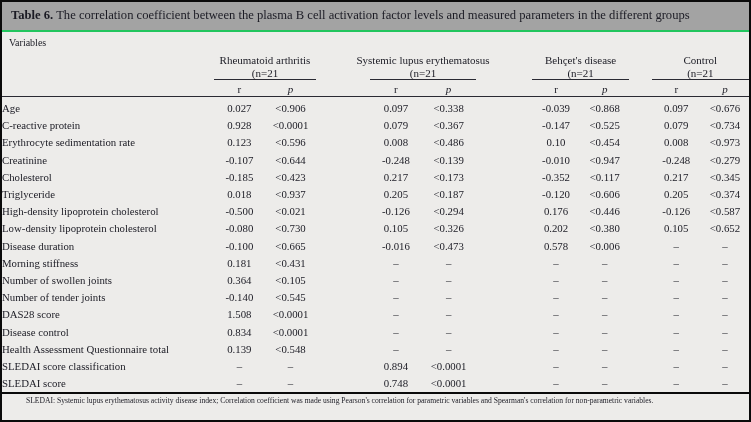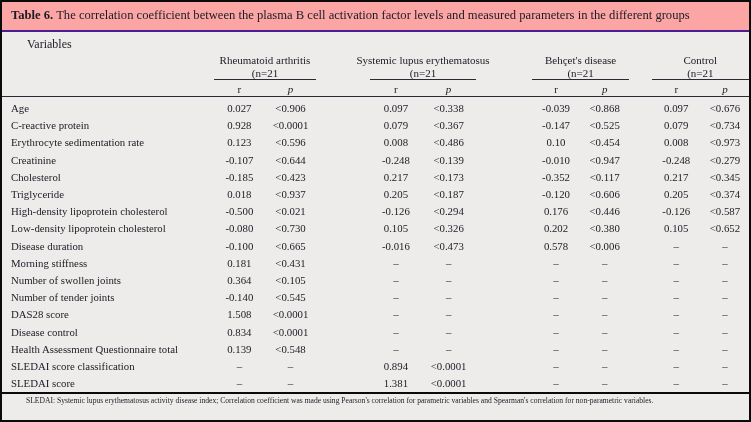--- a/index.html
+++ b/index.html
@@ -7,22 +7,22 @@
     width: 751px;
     height: 422px;
     box-sizing: border-box;
     border: 2px solid #0a0a0a;
     background: #edecea;
     font-family: "Liberation Serif", serif;
     color: #1b1b24;
     overflow: hidden;
   }
   .title {
-    background: #fca5a5;
-    border-bottom: 2px solid #4c1d95;
+    background: #a3a3a3;
+    border-bottom: 2px solid #22c55e;
     font-size: 12.6px;
     line-height: 19px;
     padding: 4px 10px 5px 9px;
   }
   .title .title-label { font-weight: bold; }
   table {
     width: 100%;
     border-collapse: collapse;
     table-layout: fixed;
   }
@@ -31,22 +31,22 @@
   col.c-gap1 { width: 53px; }
   col.c-sle-r { width: 50px; } col.c-sle-p { width: 53px; }
   col.c-gap2 { width: 55px; }
   col.c-b-r { width: 47px; }   col.c-b-p { width: 48px; }
   col.c-gap3 { width: 22px; }
   col.c-c-r { width: 48px; }   col.c-c-p { width: 47px; }
   th, td { padding: 0; font-weight: normal; }
   .vars-th {
     text-align: left;
     vertical-align: top;
-    padding: 5px 0 0 25px;
-    font-size: 12px;
+    padding: 5px 0 0 7px;
+    font-size: 10px;
     border-bottom: 1px solid #2a2a33;
   }
   .group-th {
     text-align: center;
     vertical-align: top;
     padding-top: 22px;
     font-size: 11px;
     line-height: 12.5px;
     border-bottom: 1px solid #2a2a33;
     overflow: visible;
@@ -62,21 +62,20 @@
     text-align: center;
     font-size: 11px;
     padding: 3px 0 1px 0;
     border-bottom: 1px solid #2a2a33;
   }
   .sub-th.p-head { font-style: italic; }
   .sub-gap { border-bottom: 1px solid #2a2a33; }
   tbody tr:first-child th, tbody tr:first-child td { padding-top: 3px; }
   tbody .var-cell {
     text-align: left;
-    padding-left: 9px;
     font-size: 10.8px;
     line-height: 17.2px;
     white-space: nowrap;
     overflow: visible;
   }
   tbody .r-cell, tbody .p-cell {
     text-align: center;
     font-size: 10.8px;
     line-height: 17.2px;
     white-space: nowrap;
@@ -371,21 +370,21 @@
           <td class="p-cell">–</td>
           <td class="gap-cell"></td>
           <td class="r-cell">–</td>
           <td class="p-cell">–</td>
         </tr>
         <tr>
           <th class="var-cell">SLEDAI score</th>
           <td class="r-cell">–</td>
           <td class="p-cell">–</td>
           <td class="gap-cell"></td>
-          <td class="r-cell">1.381</td>
+          <td class="r-cell">0.748</td>
           <td class="p-cell">&lt;0.0001</td>
           <td class="gap-cell"></td>
           <td class="r-cell">–</td>
           <td class="p-cell">–</td>
           <td class="gap-cell"></td>
           <td class="r-cell">–</td>
           <td class="p-cell">–</td>
         </tr>
       </tbody>
   </table>

